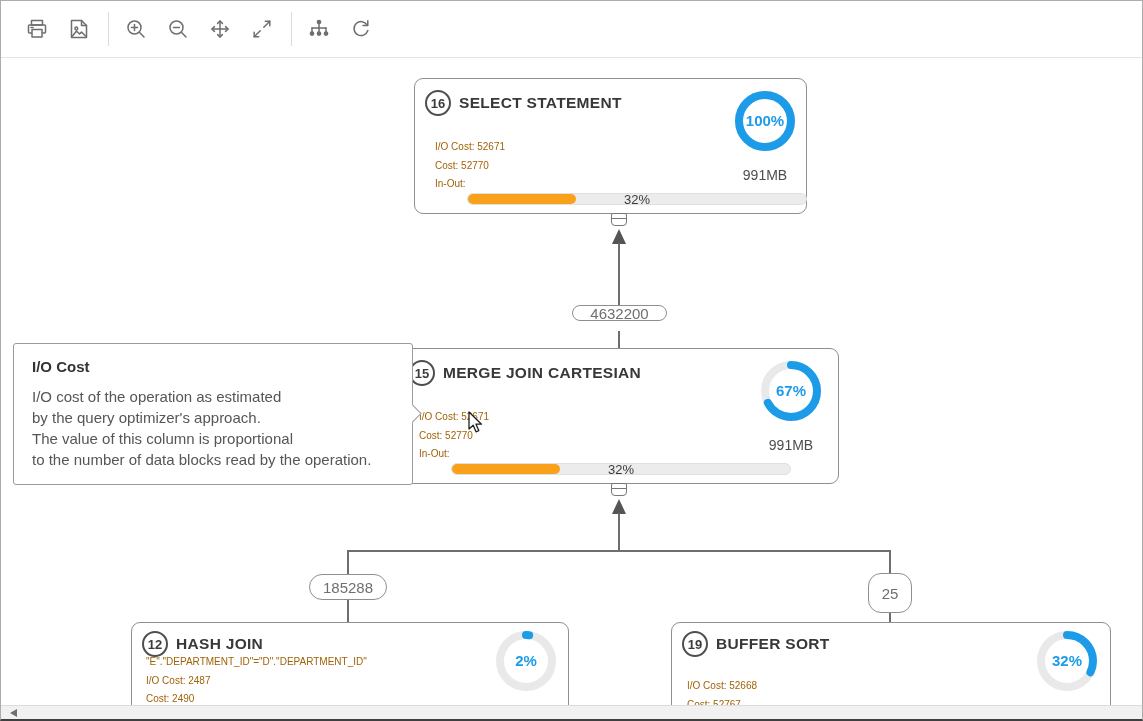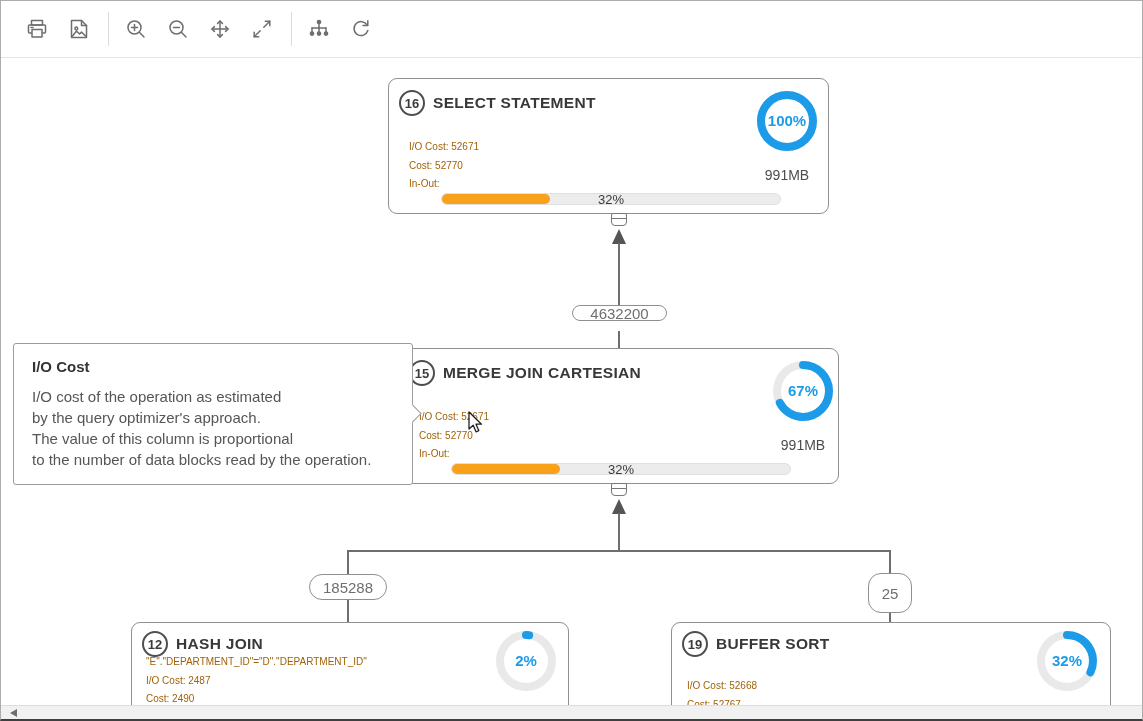--- a/index.html
+++ b/index.html
@@ -150,21 +150,21 @@
     <div class="pill" style="left:308px; top:516px; width:78px; height:26px;">
       <span>185288</span>
     </div>
     <div class="vline" style="left:346px; top:542px; height:22px;"></div>
     <div class="vline" style="left:888px; top:492px; height:23px;"></div>
     <div class="pill" style="left:867px; top:515px; width:44px; height:40px;">
       <span>25</span>
     </div>
     <div class="vline" style="left:888px; top:541px; height:23px;"></div>
 
-    <div class="node" style="left:387px; top:20px; width:441px; height:136px;">
+    <div class="node" style="left:413px; top:20px; width:393px; height:136px;">
       <div class="node-header">
         <div class="badge">16</div>
         <div class="node-title">SELECT STATEMENT</div>
       </div>
       <div class="details details-upper">
           <div class="detail-line">I/O Cost: 52671</div>
           <div class="detail-line">Cost: 52770</div>
           <div class="detail-line">In-Out:</div>
         </div>
       <div class="donut-wrap" style="right:10px; top:11px;">
@@ -184,21 +184,21 @@
     <div class="node" style="left:397px; top:290px; width:441px; height:136px;">
       <div class="node-header">
         <div class="badge">15</div>
         <div class="node-title">MERGE JOIN CARTESIAN</div>
       </div>
       <div class="details details-upper">
           <div class="detail-line">I/O Cost: 52671</div>
           <div class="detail-line">Cost: 52770</div>
           <div class="detail-line">In-Out:</div>
         </div>
-      <div class="donut-wrap" style="right:4px; top:11px;">
+      <div class="donut-wrap" style="right:16px; top:11px;">
         <svg width="62" height="62" viewBox="0 0 62 62">
           <circle cx="31" cy="31" r="26" stroke="#E9E9E9" stroke-width="8" fill="none"></circle>
           <circle cx="31" cy="31" r="26" stroke="#1C9BE8" stroke-width="8" fill="none" stroke-linecap="round" transform="rotate(-90 31 31)" stroke-dasharray="109.4530880510684 163.36281798666926"></circle>
         </svg>
         <div class="donut-label">67%</div>
         <div class="bytes">991MB</div>
       </div>
       <div class="bar">
         <div class="bar-fill" style="width: 32%;"></div>
         <div class="bar-label">32%</div>

